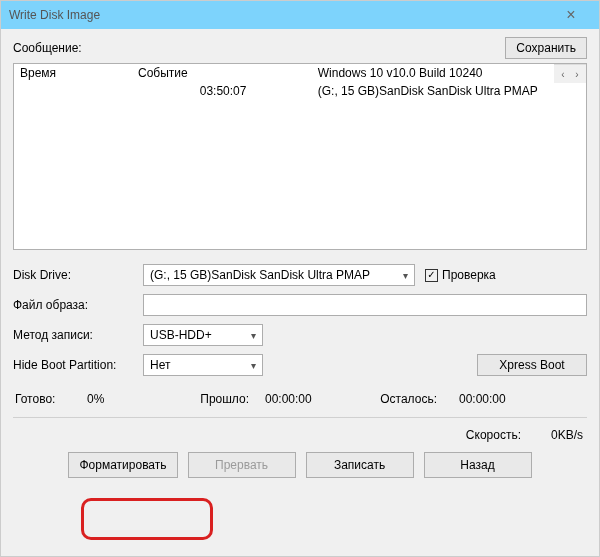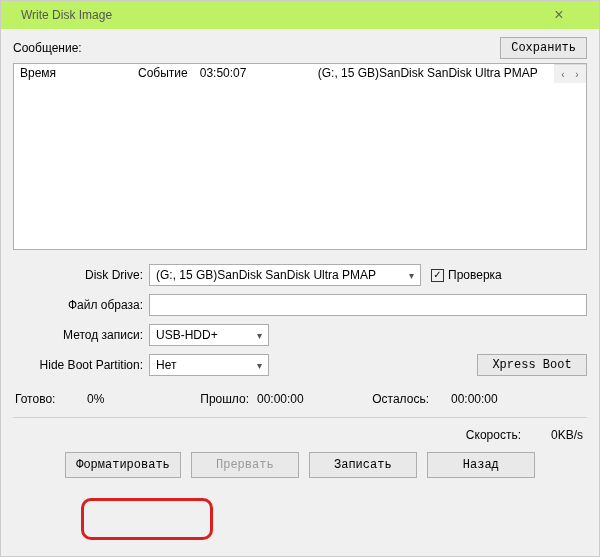--- a/index.html
+++ b/index.html
@@ -1,34 +1,34 @@
 <!DOCTYPE html>
 <html><head>
 <meta charset="utf-8">
 <style>
   html,body{margin:0;padding:0;font-family:"Segoe UI",Tahoma,Arial,sans-serif;font-size:12px;color:#000;background:#fff}
   .window{width:600px;height:557px;background:#f0f0f0;border:1px solid #ccc;box-sizing:border-box;position:relative}
-  .titlebar{height:28px;background:#bef264;display:flex;align-items:center;padding:0 20px;color:#555}
+  .titlebar{height:28px;background:#7dd3fc;display:flex;align-items:center;padding:0 8px;color:#555}
   .titlebar .title{flex:1}
   .titlebar .close{width:40px;height:100%;display:flex;align-items:center;justify-content:center;color:#666;font-size:16px}
   .client{padding:8px 12px 12px 12px}
   .toprow{display:flex;align-items:center;margin-bottom:4px}
   .toprow .lbl{flex:1}
-  .btn{background:#e9e9e9;border:1px solid #adadad;padding:3px 10px;min-width:80px;text-align:center;box-sizing:border-box;font-family:Liberation Mono, monospace;font-size:12px}
+  .btn{background:#e9e9e9;border:1px solid #adadad;padding:3px 10px;min-width:80px;text-align:center;box-sizing:border-box;font-family:Liberation Sans, sans-serif;font-size:12px}
   .msgbox{background:#fff;border:1px solid #b0b0b0;height:185px;display:flex;}
   .msghead{display:flex;padding:2px 6px}
   .timecol{width:118px}
   .msgbody{flex:1;padding:0 6px}
   .msgrow{display:flex;line-height:18px}
   .hscroll{height:18px;background:#f0f0f0;border-top:1px solid #dcdcdc;display:flex;align-items:center;padding:0 2px}
   .sc-arrow{width:14px;height:14px;display:inline-flex;align-items:center;justify-content:center;font-size:10px;color:#666}
   .sc-track{flex:1;height:14px;background:#e8e8e8}
   .formarea{margin-top:14px}
   .frow{display:flex;align-items:center;margin-bottom:8px}
-  .flabel{width:130px;text-align:right;padding-right:6px}
+  .flabel{width:130px;}
   .combo{background:#fff;border:1px solid #adadad;height:22px;display:flex;align-items:center;padding:0 6px;box-sizing:border-box}
   .combo .caret{margin-left:auto;color:#555;font-size:10px}
   .textin{background:#fff;border:1px solid #adadad;height:22px;flex:1;box-sizing:border-box}
   .chk{display:inline-flex;align-items:center;gap:4px;margin-left:10px}
   .chk .box{width:13px;height:13px;border:1px solid #333;box-sizing:border-box;display:inline-flex;align-items:center;justify-content:center;font-size:10px;line-height:1;color:#000}
   .statusrow{display:flex;align-items:flex-start;margin-top:16px;padding:0 2px}
   .hr{height:2px;background:linear-gradient(#fff,#c0c0c0);margin:10px 0}
   .bottom{padding:0 4px}
   .speedrow{display:flex;justify-content:flex-end;margin-bottom:10px;gap:30px}
   .btnrow{display:flex;gap:10px;justify-content:center}
@@ -53,20 +53,21 @@
     </div>
 
     <div class="msgbox">
       <div class="msghead">
         <span class="timecol">Время</span>
         <span>Событие</span>
       </div>
       <div class="msgbody">
         <div class="msgrow">
           <span class="timecol"></span>
+          <span>Windows 10 v10.0 Build 10240</span>
         </div>
         <div class="msgrow">
           <span class="timecol">03:50:07</span>
           <span>(G:, 15 GB)SanDisk SanDisk Ultra   PMAP</span>
         </div>
       </div>
       <div class="hscroll">
         <span class="sc-arrow">‹</span>
         <span class="sc-track"></span>
         <span class="sc-arrow">›</span>
@@ -105,21 +106,21 @@
           <span>Нет</span>
           <span class="caret">▾</span>
         </div>
         <div style="flex:1"></div>
         <button class="btn" style="min-width:110px">Xpress Boot</button>
       </div>
 
       <div class="statusrow">
         <span style="width:72px">Готово:</span>
         <span style="width:90px">0%</span>
-        <span style="width:72px;text-align:right;padding-right:8px">Прошло:</span>
+        <span style="width:72px;text-align:right;padding-right:16px">Прошло:</span>
         <span style="width:90px">00:00:00</span>
         <span style="width:82px;text-align:right;padding-right:22px">Осталось:</span>
         <span>00:00:00</span>
       </div>
     </div>
 
     <div class="hr"></div>
 
     <div class="bottom">
       <div class="speedrow">

